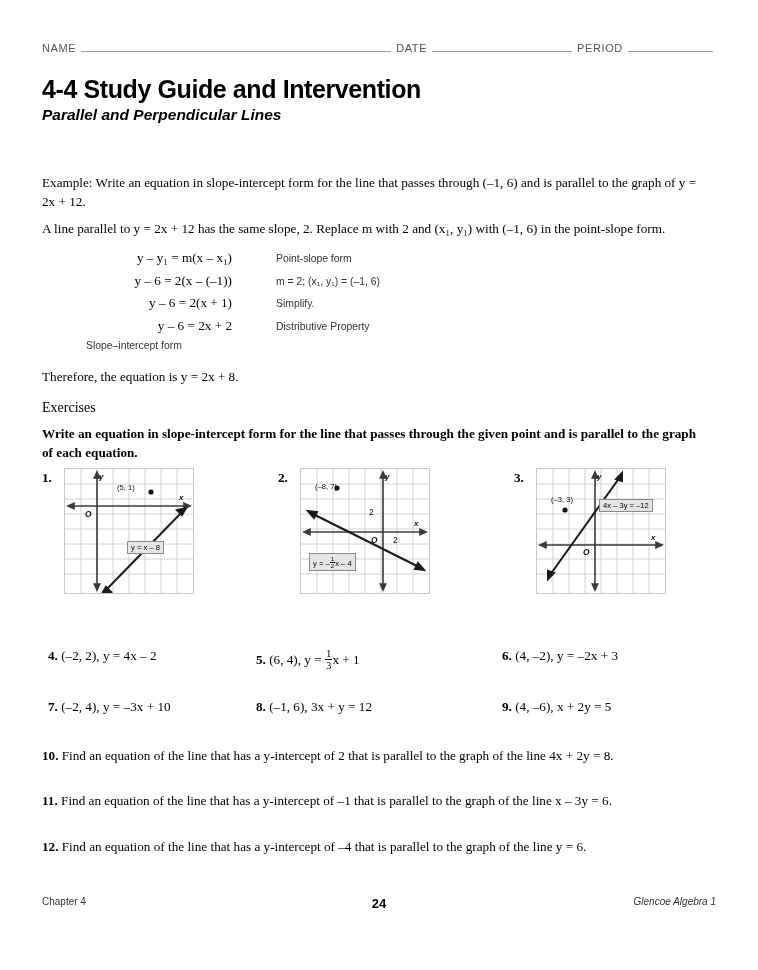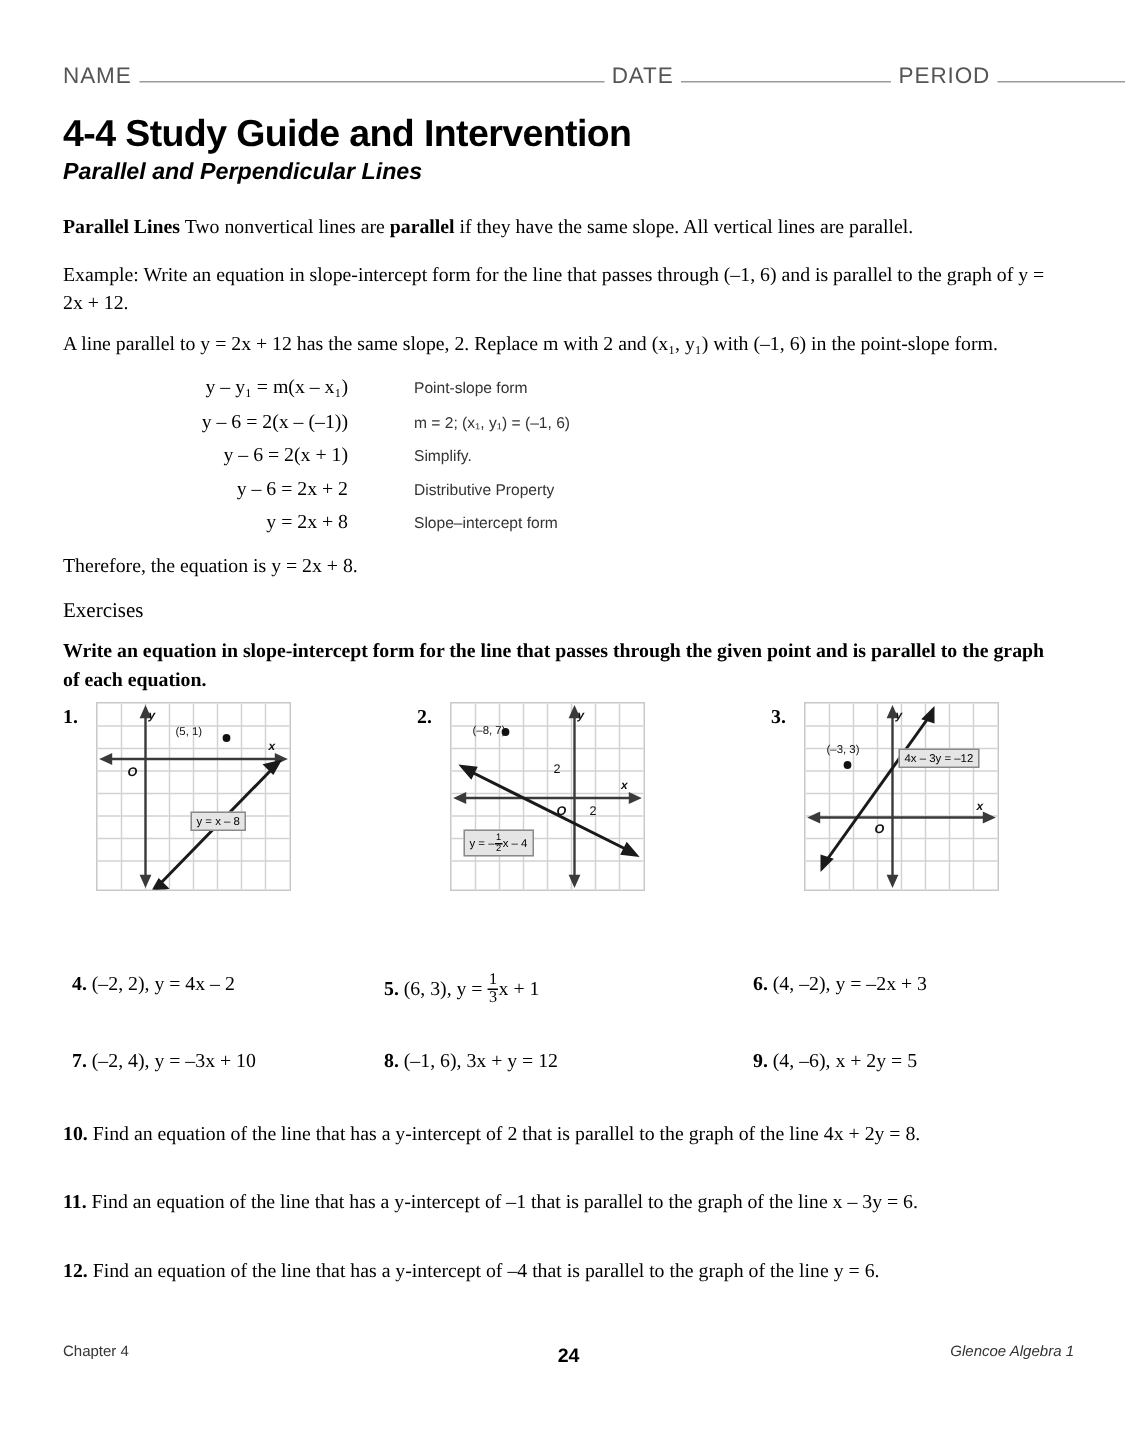--- a/index.html
+++ b/index.html
@@ -1,21 +1,21 @@
 <!DOCTYPE html>
 <html><head>
 <meta charset="utf-8">
 <style>
   html,body{margin:0;padding:0;background:#ffffff;}
   body{width:758px;height:970px;font-family:"Liberation Serif",serif;color:#000;position:relative;}
   .page{position:relative;width:758px;height:970px;overflow:hidden;}
 
   
   .hdr{position:absolute;left:42px;top:42px;width:672px;display:flex;align-items:baseline;
-       font-family:"Liberation Sans",sans-serif;font-size:15px;letter-spacing:.6px;color:#555;}
+       font-family:"Liberation Sans",sans-serif;font-size:11px;letter-spacing:.6px;color:#555;}
   .hdr .lbl{white-space:nowrap;}
   .hdr .rule{flex:0 0 auto;border-bottom:1px solid #9a9a9a;height:9px;margin:0 5px;}
   .rule-name{width:310px;}
   .rule-date{width:140px;}
   .rule-period{width:85px;}
 
   
   .title{position:absolute;left:42px;top:75px;font-family:"Liberation Sans",sans-serif;
          font-weight:bold;font-size:25px;letter-spacing:-.4px;}
   .subtitle{position:absolute;left:42px;top:106px;font-family:"Liberation Sans",sans-serif;
@@ -82,23 +82,20 @@
     <span class="rule rule-name"></span>
     <span class="lbl">DATE</span>
     <span class="rule rule-date"></span>
     <span class="lbl">PERIOD</span>
     <span class="rule rule-period"></span>
   </div>
 
   <div class="title">4-4 Study Guide and Intervention</div>
   <div class="subtitle">Parallel and Perpendicular Lines</div>
 
-  <div class="p lead">
-    <span class="b">Parallel Lines</span><span> Two nonvertical lines are </span><span class="b">parallel</span><span> if they have the same slope. All vertical lines are parallel.</span>
-  </div>
 
   <div class="p example">
     <span>Example:</span><span> Write an equation in slope-intercept form for the line that passes through (–1, 6) and is parallel to the graph of y = 2x + 12.</span>
   </div>
 
   <div class="p replace">A line parallel to y = 2x + 12 has the same slope, 2. Replace m with 2 and (x₁, y₁) with (–1, 6) in the point-slope form.</div>
 
   <div class="deriv">
     <div class="drow">
       <div class="dleft">y – y₁ = m(x – x₁)</div>
@@ -110,21 +107,20 @@
     </div>
     <div class="drow">
       <div class="dleft">y – 6 = 2(x + 1)</div>
       <div class="dright">Simplify.</div>
     </div>
     <div class="drow">
       <div class="dleft">y – 6 = 2x + 2</div>
       <div class="dright">Distributive Property</div>
     </div>
     <div class="drow">
-      <div class="dleft">y = 2x + 8</div>
       <div class="dright">Slope–intercept form</div>
     </div>
   </div>
 
   <div class="p therefore">Therefore, the equation is y = 2x + 8.</div>
   <div class="p exercises-h">Exercises</div>
   <div class="p instr">Write an equation in slope-intercept form for the line that passes through the given point and is parallel to the graph of each equation.</div>
 
   <div class="graphs">
 
@@ -263,21 +259,21 @@
         <div class="olabel" style="left:46px;top:78px;">O</div>
         <div class="glabel" style="left:62px;top:30px;">4x – 3y = –12</div>
       </div>
     </div>
   </div>
 
   <div class="ex" style="left:48px;top:648px;">
     <span class="n">4.</span><span> (–2, 2), y = 4x – 2</span>
   </div>
   <div class="ex" style="left:256px;top:648px;">
-    <span class="n">5.</span><span> (6, 3), y = </span><span class="frac"><span class="num">1</span><span class="den">3</span></span><span>x + 1</span>
+    <span class="n">5.</span><span> (6, 4), y = </span><span class="frac"><span class="num">1</span><span class="den">3</span></span><span>x + 1</span>
   </div>
   <div class="ex" style="left:502px;top:648px;">
     <span class="n">6.</span><span> (4, –2), y = –2x + 3</span>
   </div>
 
   <div class="ex" style="left:48px;top:699px;">
     <span class="n">7.</span><span> (–2, 4), y = –3x + 10</span>
   </div>
   <div class="ex" style="left:256px;top:699px;">
     <span class="n">8.</span><span> (–1, 6), 3x + y = 12</span>

